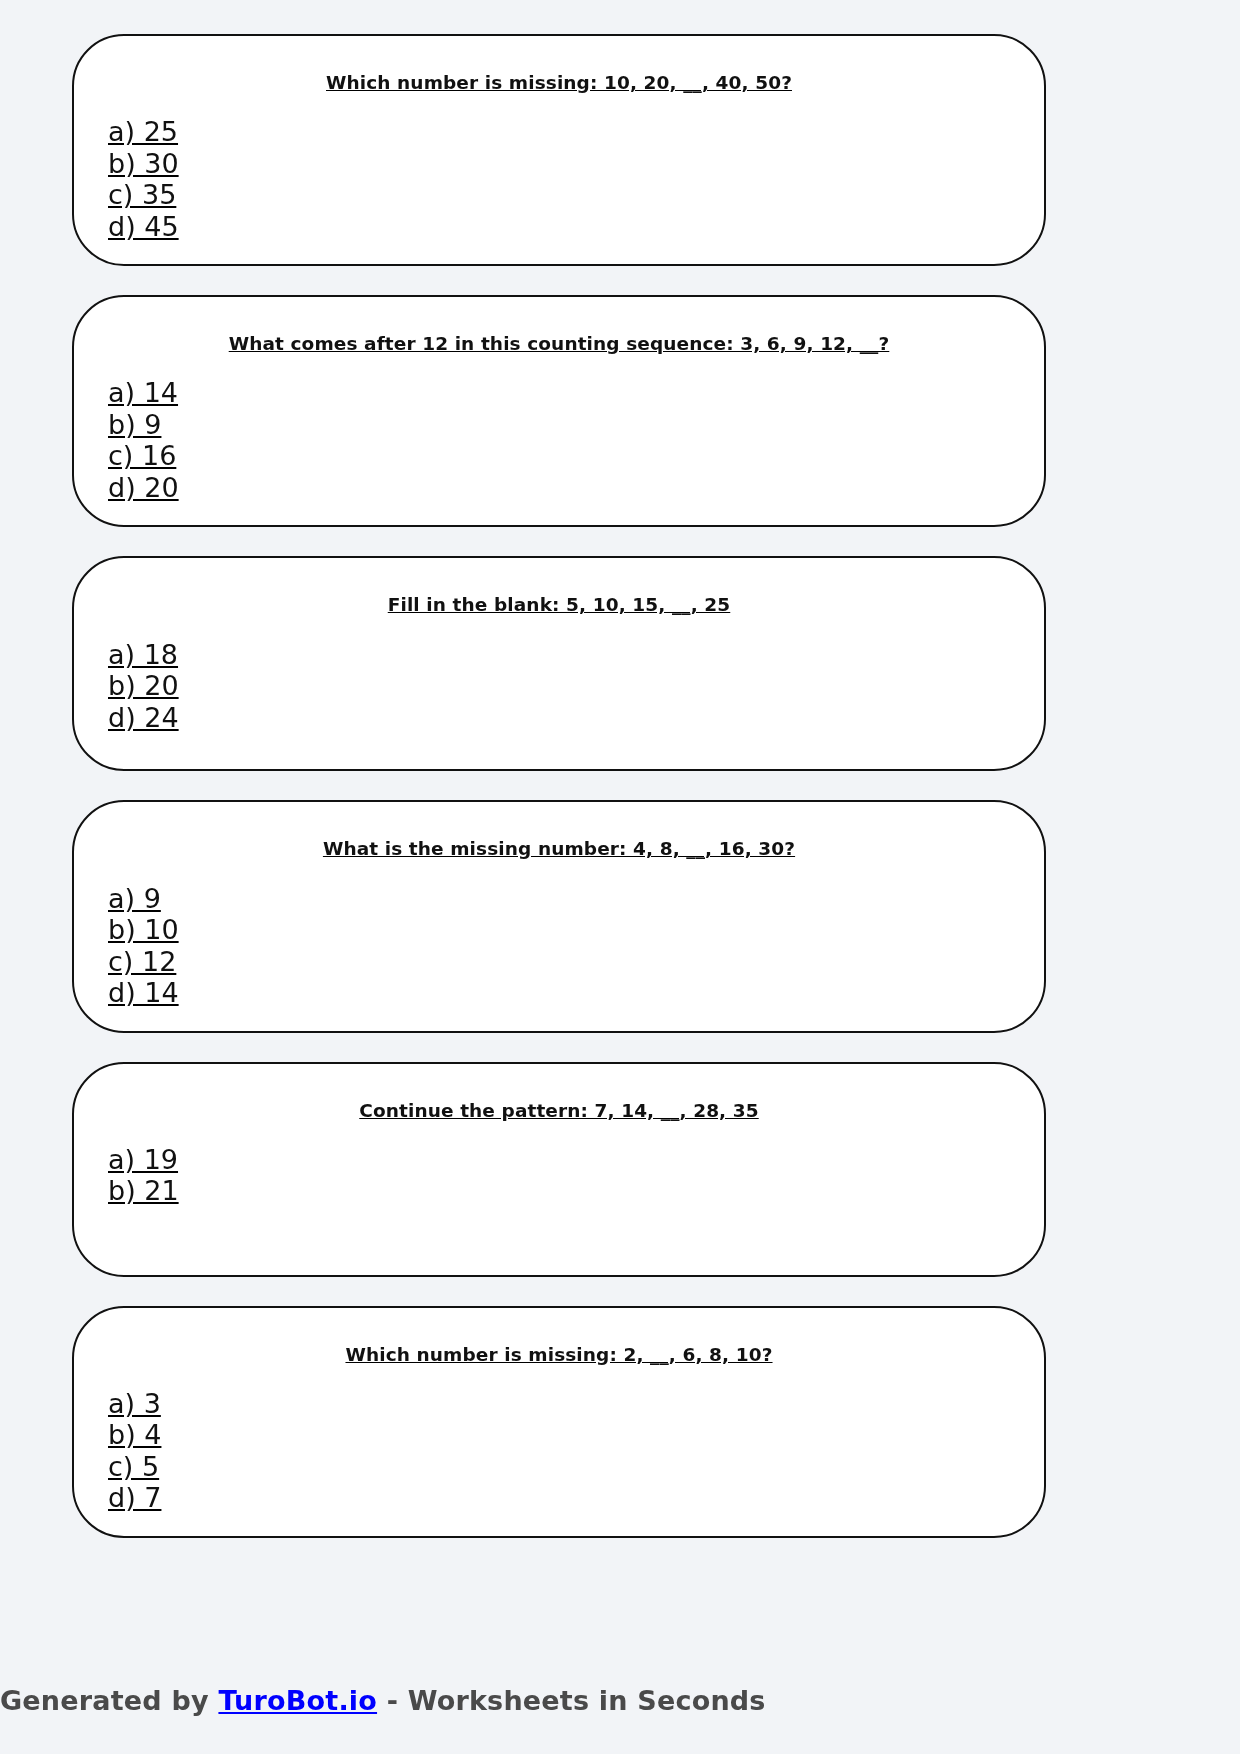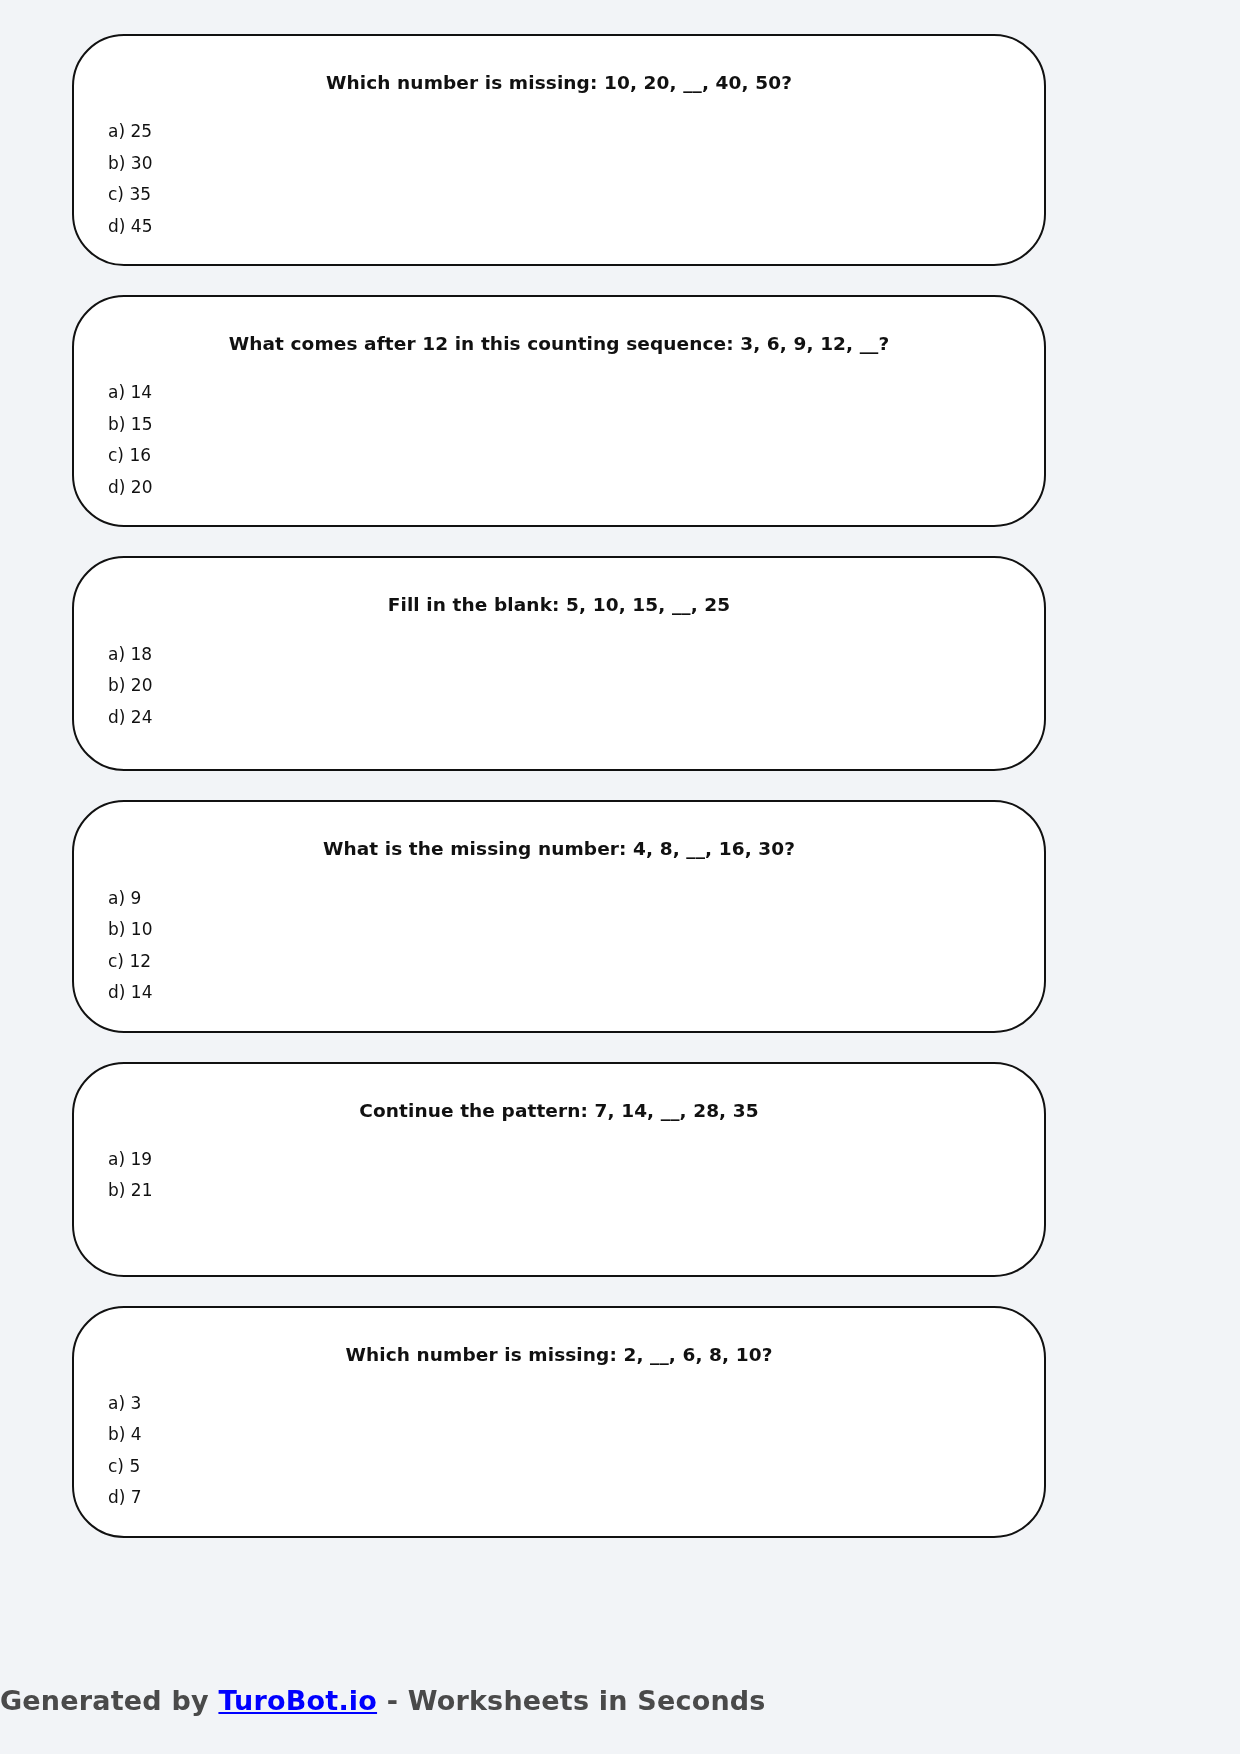--- a/index.html
+++ b/index.html
@@ -31,20 +31,21 @@
   }
 
   .question-card {
     position: relative;
     width: 974px;
     background: #ffffff;
     border: 2px solid #111111;
     border-radius: 52px;
     padding: 36px 34px 22px 34px;
     min-height: 215px;
+    text-decoration: underline;
   }
 
   .question-title {
     font-size: 18.5px;
     font-weight: bold;
     text-align: center;
     color: #111111;
     line-height: 1.2;
     margin: 0 0 22px 0;
     letter-spacing: 0.1px;
@@ -52,21 +53,21 @@
 
   .options {
     list-style: none;
     margin: 0;
     padding: 0;
     display: flex;
     flex-direction: column;
   }
 
   .option {
-    font-size: 17px;
+    font-size: 27px;
     font-weight: normal;
     color: #111111;
     line-height: 31.5px;
     white-space: pre;
   }
 
   .footer {
     position: absolute;
     left: 0;
     right: 0;
@@ -96,21 +97,21 @@
           <li class="option">a) 25</li>
           <li class="option">b) 30</li>
           <li class="option">c) 35</li>
           <li class="option">d) 45</li>
         </ul>
       </div>
       <div class="question-card">
         <div class="question-title">What comes after 12 in this counting sequence: 3, 6, 9, 12, __?</div>
         <ul class="options">
           <li class="option">a) 14</li>
-          <li class="option">b) 15</li>
+          <li class="option">b) 9</li>
           <li class="option">c) 16</li>
           <li class="option">d) 20</li>
         </ul>
       </div>
       <div class="question-card">
         <div class="question-title">Fill in the blank: 5, 10, 15, __, 25</div>
         <ul class="options">
           <li class="option">a) 18</li>
           <li class="option">b) 20</li>
           <li class="option">d) 24</li>

